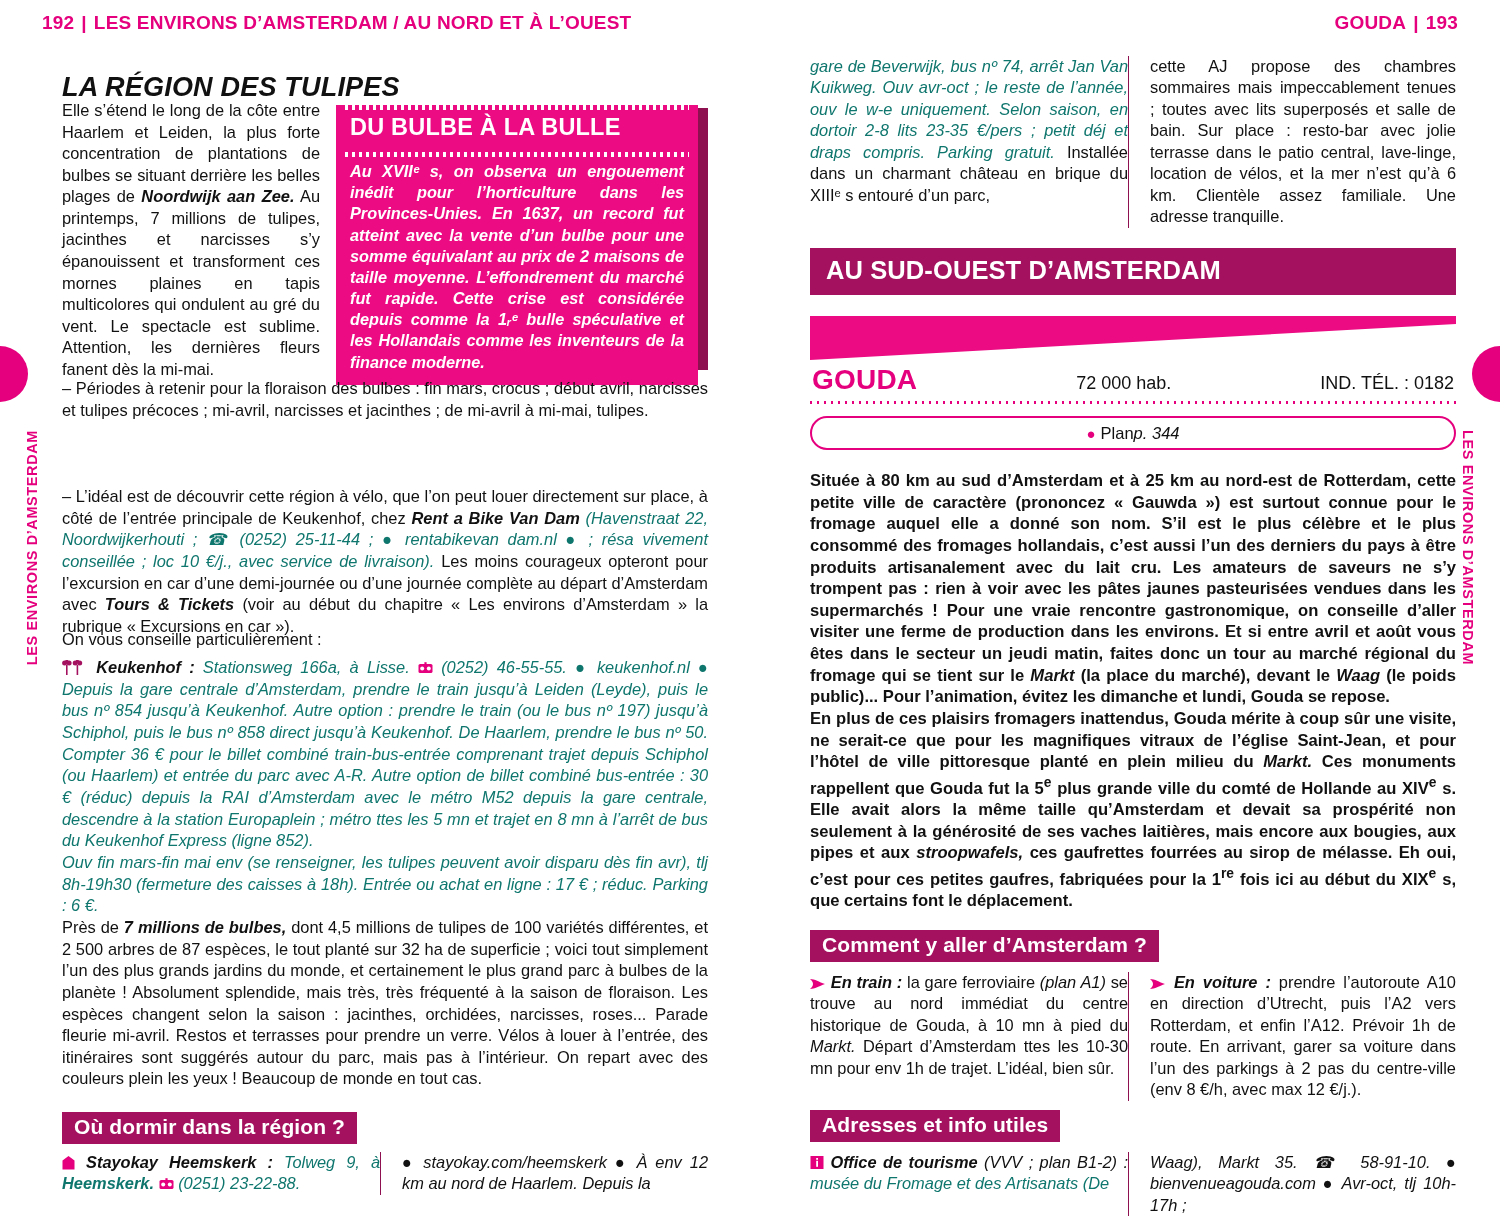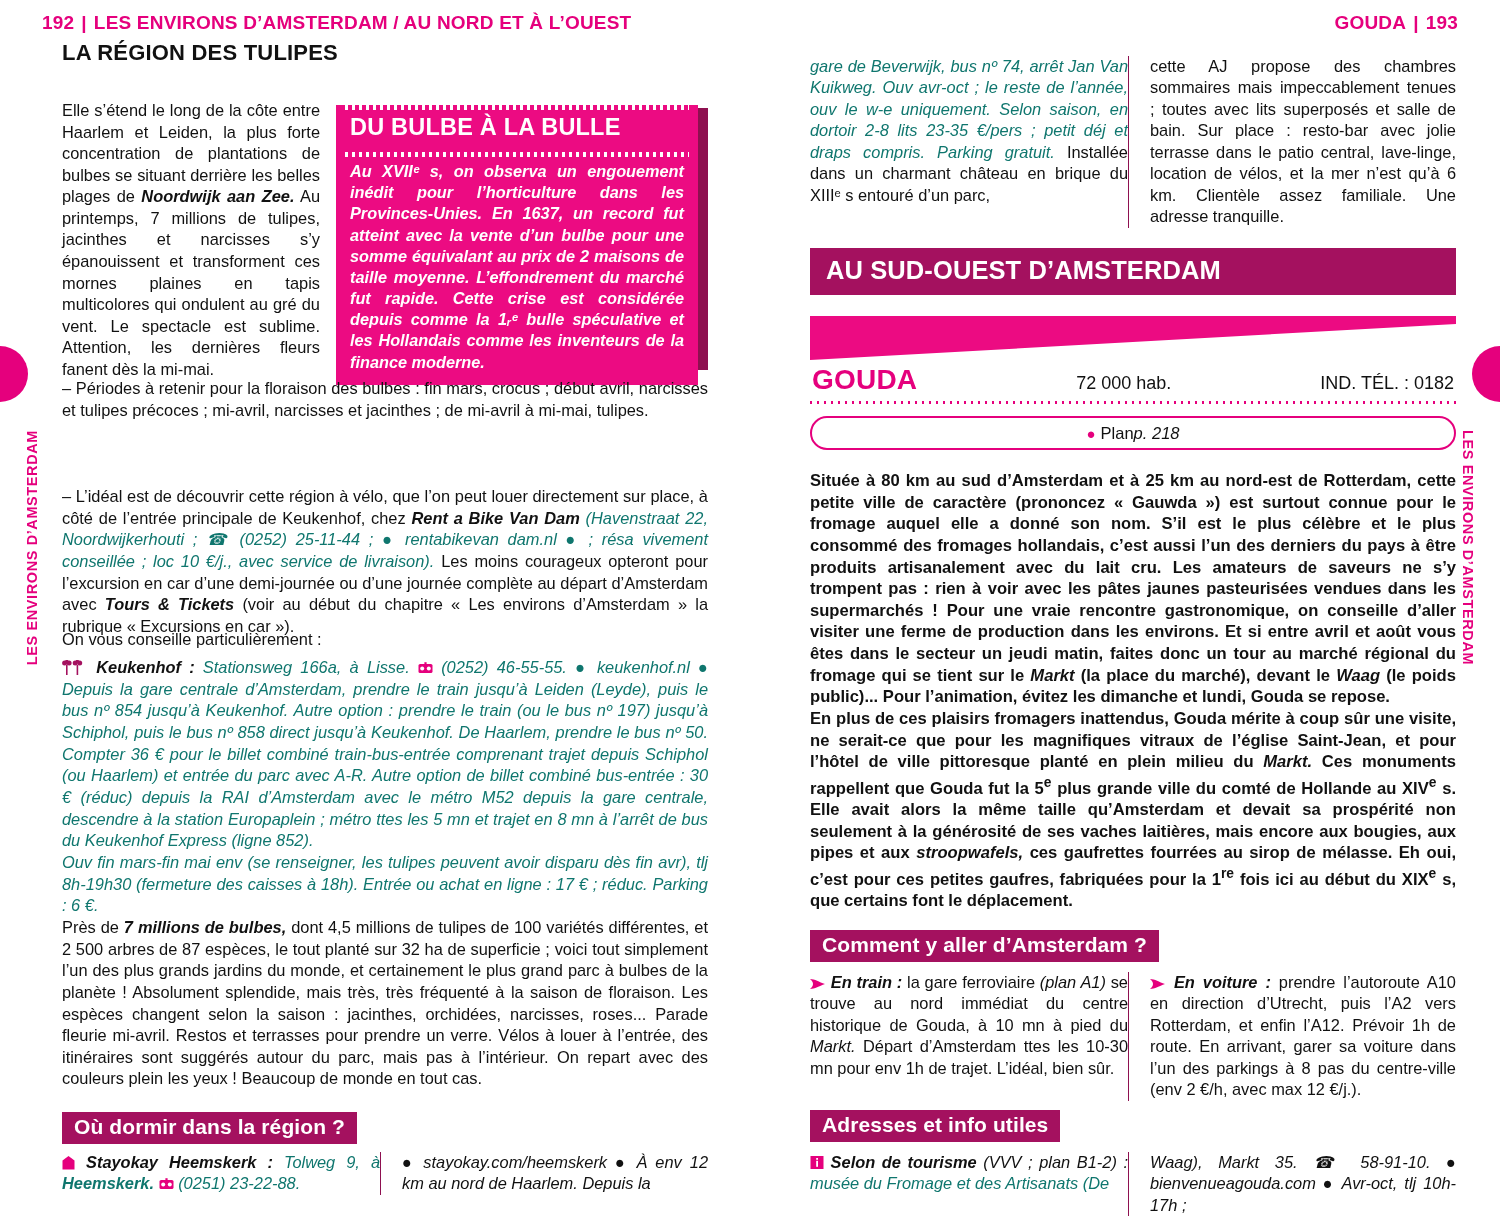--- a/index.html
+++ b/index.html
@@ -63,23 +63,24 @@
     width: 56px; height: 56px;
     border-radius: 50%;
     background: #E5007D;
   }
   .tabdot.l { left: -28px; top: 346px; }
   .tabdot.r { right: -28px; top: 346px; }
 
   
   .chapter-title {
     position: absolute;
-    left: 62px; top: 40px;
-    font-size: 22px;
-    font-weight: bold;
+    left: 62px; top: 72px;
+    font-size: 27px;
+    font-weight: bold;
+    font-style: italic;
     letter-spacing: .2px;
     color: #111;
   }
 
   
   .body-txt {
     font-size: 16.4px;
     line-height: 1.32;
     color: #111;
     text-align: justify;
@@ -371,21 +372,21 @@
     <div class="flow" style="top:362px; left:60px;">
       <div class="cityline">
         <div class="cityname">GOUDA</div>
         <div class="citystat">72 000 hab.</div>
         <div class="cityind">IND. TÉL. : 0182</div>
       </div>
       <div class="dotrule"></div>
       <div class="planbox">
         <span class="bullet">●</span>
           <span>Plan </span>
-          <span class="it">p. 218</span>
+          <span class="it">p. 344</span>
       </div>
     </div>
 
     <div class="flow" style="top:470px; left:60px;">
       <div class="bold-para">
         Située à 80 km au sud d’Amsterdam et à 25 km au nord-est de Rotterdam, cette petite ville de caractère (prononcez «&nbsp;Gauwda&nbsp;») est surtout connue pour le fromage auquel elle a donné son nom. S’il est le plus célèbre et le plus consommé des fromages hollandais, c’est aussi l’un des derniers du pays à être produits artisanalement avec du lait cru. Les amateurs de saveurs ne s’y trompent pas : rien à voir avec les pâtes jaunes pasteurisées vendues dans les supermarchés ! Pour une vraie rencontre gastronomique, on conseille d’aller visiter une ferme de production dans les environs. Et si entre avril et août vous êtes dans le secteur un jeudi matin, faites donc un tour au marché régional du fromage qui se tient sur le <span class="it">Markt</span> (la place du marché), devant le <span class="it">Waag</span> (le poids public)... Pour l’animation, évitez les dimanche et lundi, Gouda se repose.
       </div>
       <div class="bold-para">
         En plus de ces plaisirs fromagers inattendus, Gouda mérite à coup sûr une visite, ne serait-ce que pour les magnifiques vitraux de l’église Saint-Jean, et pour l’hôtel de ville pittoresque planté en plein milieu du <span class="it">Markt.</span> Ces monuments rappellent que Gouda fut la 5<sup>e</sup> plus grande ville du comté de Hollande au XIV<sup>e</sup> s. Elle avait alors la même taille qu’Amsterdam et devait sa prospérité non seulement à la générosité de ses vaches laitières, mais encore aux bougies, aux pipes et aux <span class="it">stroopwafels,</span> ces gaufrettes fourrées au sirop de mélasse. Eh oui, c’est pour ces petites gaufres, fabriquées pour la 1<sup>re</sup> fois ici au début du XIX<sup>e</sup> s, que certains font le déplacement.
       </div>
@@ -405,40 +406,40 @@
           </span>
           <span class="bi">En train :</span> la gare ferroviaire <span class="it">(plan A1)</span> se trouve au nord immédiat du centre historique de Gouda, à 10 mn à pied du <span class="it">Markt.</span> Départ d’Amsterdam ttes les 10-30 mn pour env 1h de trajet. L’idéal, bien sûr.
         </div>
         <div class="rule"></div>
         <div class="c second">
           <span class="ico ico-arrow">
             <svg viewBox="0 0 16 12" width="16" height="12" aria-hidden="true">
               <path d="M0 1 C5 1 9 4 15 6 C9 8 5 11 0 11 C4 8 4 4 0 1 Z" fill="#E5007D"></path>
             </svg>
           </span>
-          <span class="bi">En voiture :</span><span> prendre l’autoroute A10 en direction d’Utrecht, puis l’A2 vers Rotterdam, et enfin l’A12. Prévoir 1h de route. En arrivant, garer sa voiture dans l’un des parkings à 8 pas du centre-ville (env 2 €/h, avec max 12 €/j.).</span>
+          <span class="bi">En voiture :</span><span> prendre l’autoroute A10 en direction d’Utrecht, puis l’A2 vers Rotterdam, et enfin l’A12. Prévoir 1h de route. En arrivant, garer sa voiture dans l’un des parkings à 2 pas du centre-ville (env 8 €/h, avec max 12 €/j.).</span>
         </div>
       </div>
     </div>
 
     <div class="flow" style="top:1110px; left:60px;">
       <span class="bar">Adresses et info utiles</span>
     </div>
 
     <div class="flow" style="top:1152px; left:60px;">
       <div class="twocol">
         <div class="c">
           <span class="ico ico-info">
             <svg viewBox="0 0 14 15" width="14" height="15" aria-hidden="true">
               <rect x="0.5" y="1" width="13" height="13" fill="#E5007D"></rect>
               <rect x="6.2" y="3" width="1.8" height="1.8" fill="#fff"></rect>
               <rect x="6.2" y="5.8" width="1.8" height="6" fill="#fff"></rect>
             </svg>
           </span>
-          <span class="bi">Selon de tourisme</span><span class="it"> (VVV ; plan B1-2) :</span><span class="pink"> musée du Fromage et des Artisanats (De</span>
+          <span class="bi">Office de tourisme</span><span class="it"> (VVV ; plan B1-2) :</span><span class="pink"> musée du Fromage et des Artisanats (De</span>
         </div>
         <div class="rule"></div>
         <div class="c second pink">Waag), Markt 35. ☎ 58-91-10. ● bienvenueagouda.com ● Avr-oct, tlj 10h-17h ;</div>
       </div>
     </div>
 
   </div>
 </div>
 
 </body></html>

